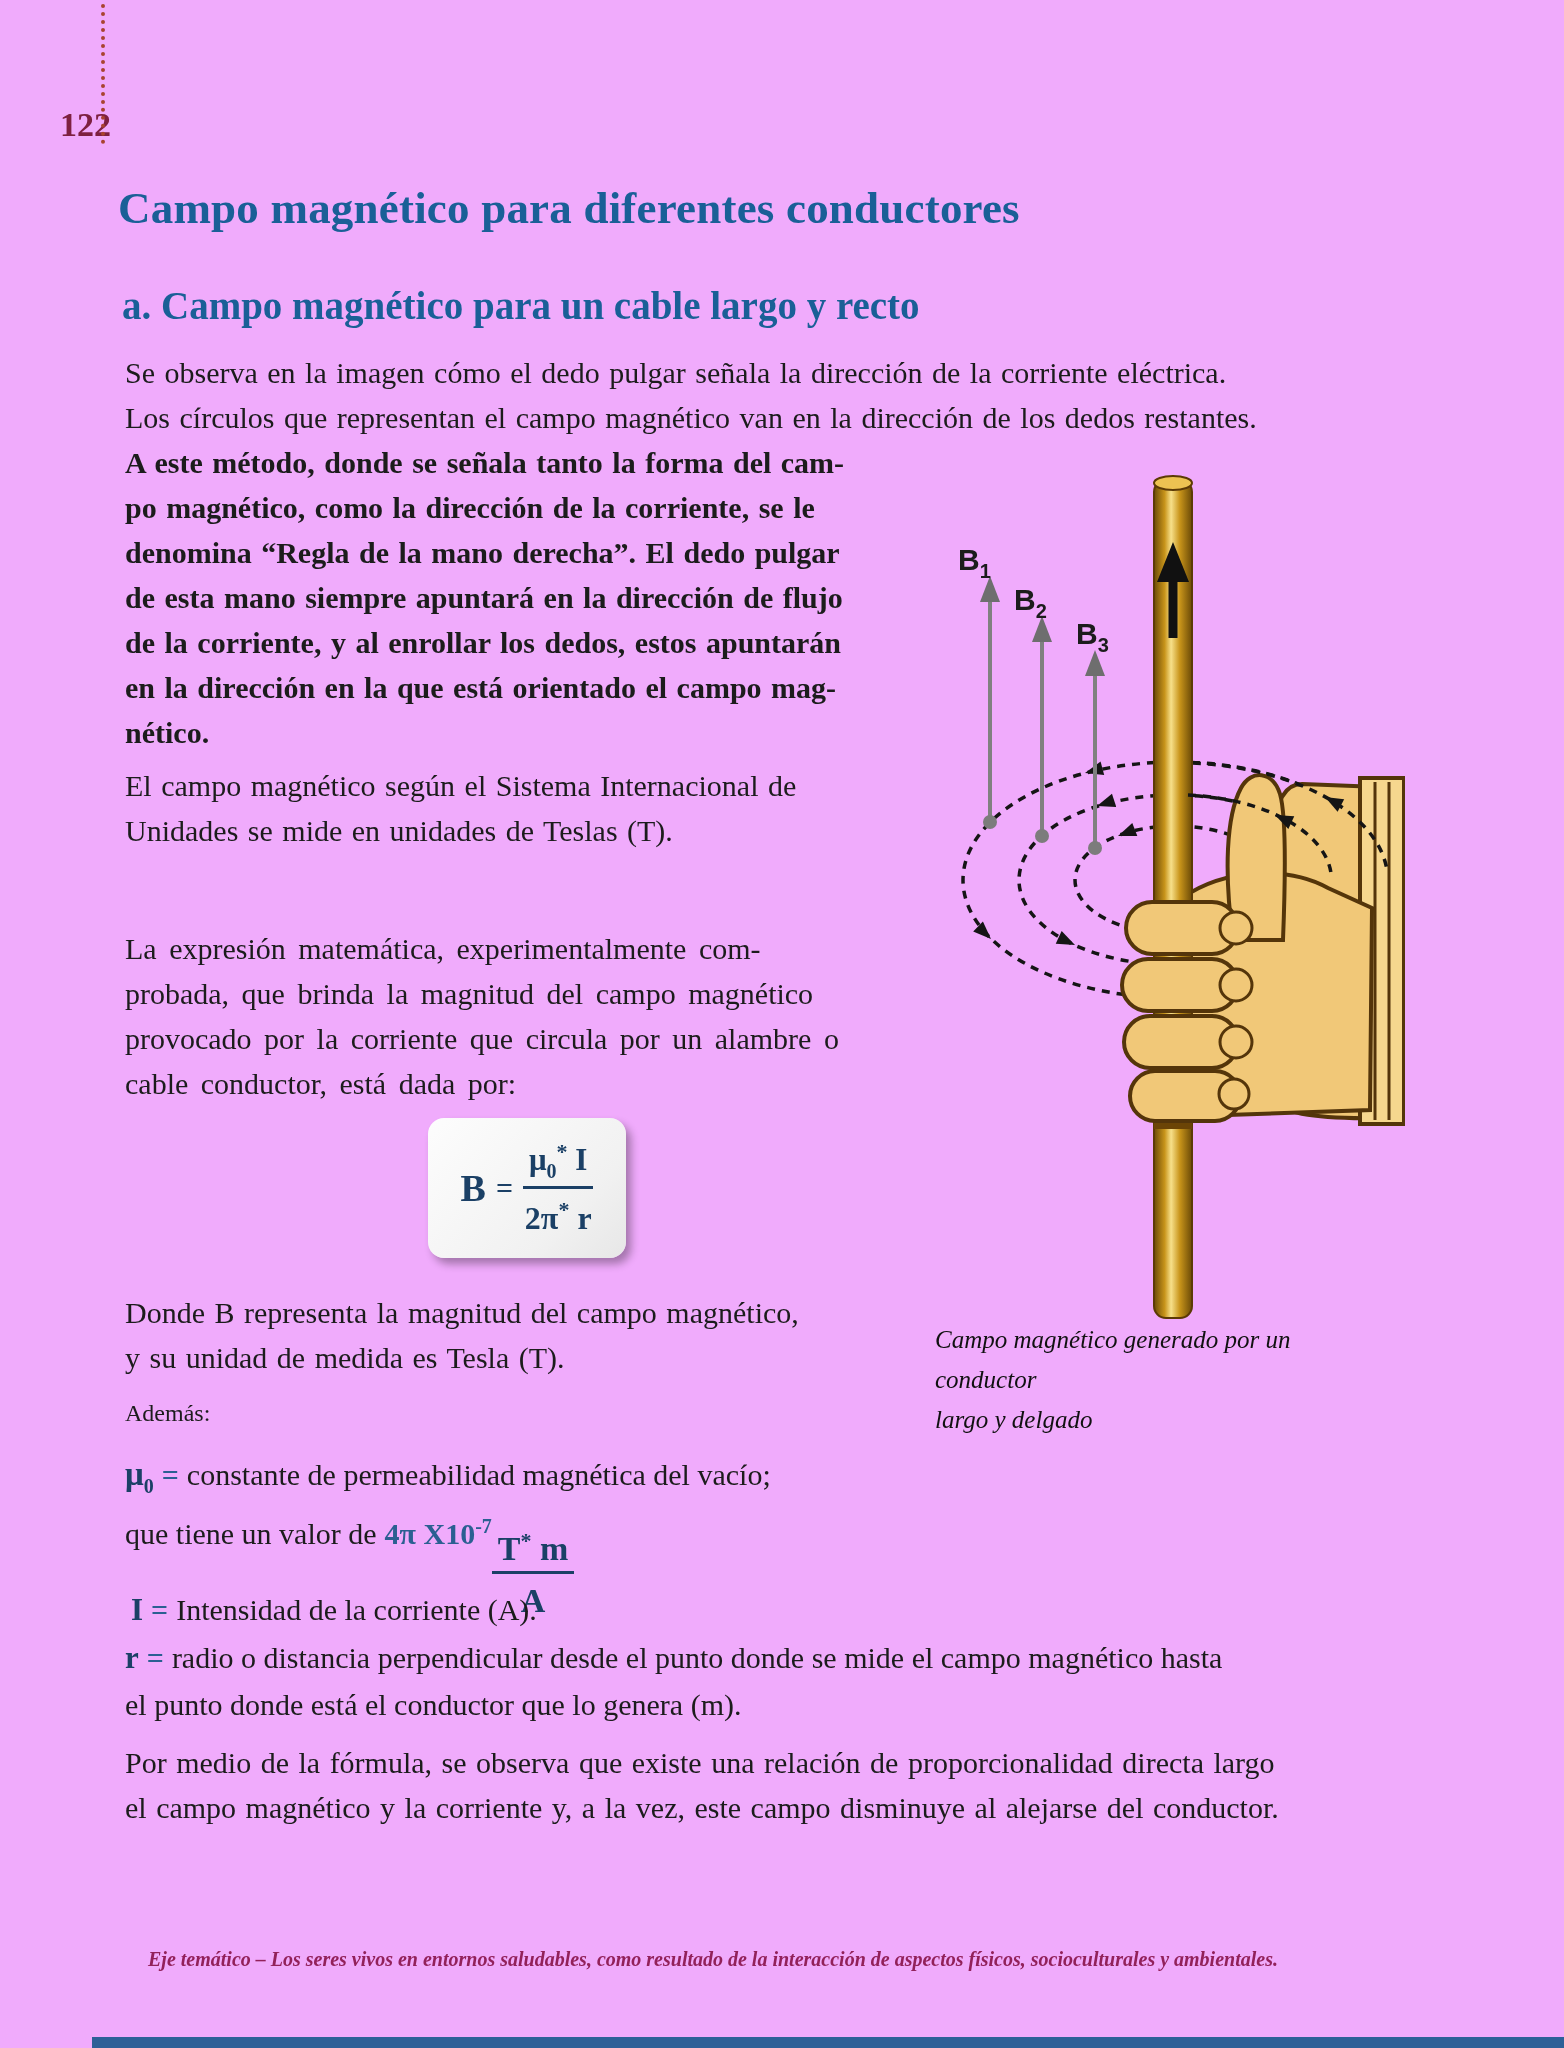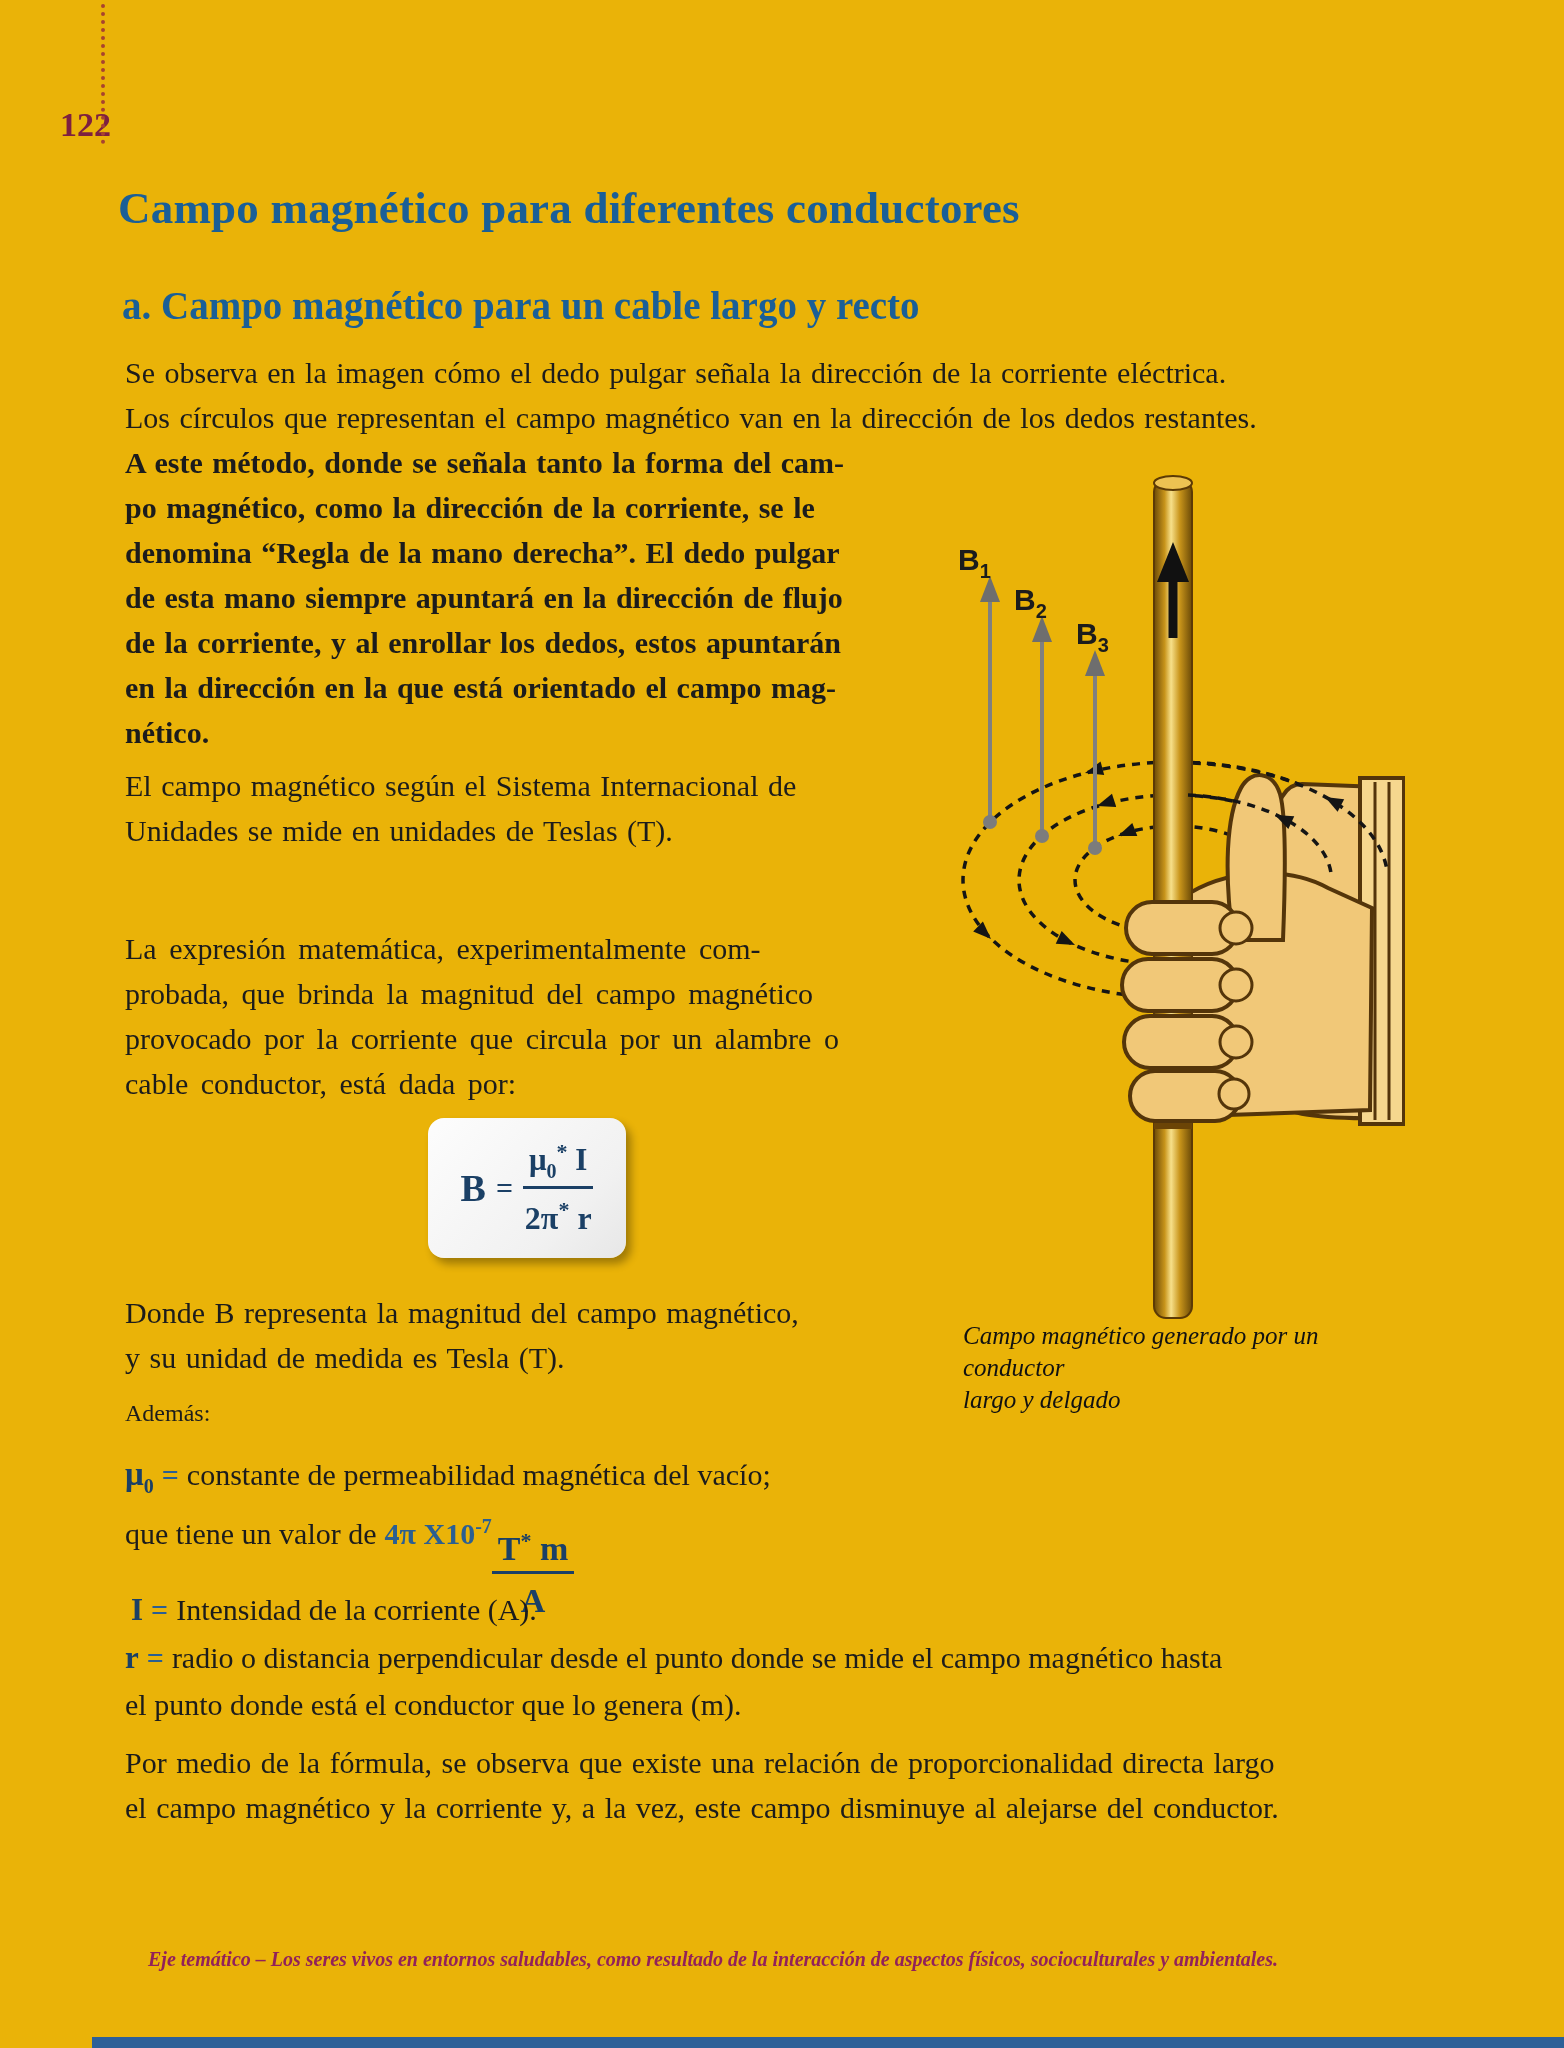--- a/index.html
+++ b/index.html
@@ -1,16 +1,16 @@
 <!DOCTYPE html>
 <html><head>
 <meta charset="utf-8">
 <style>
   html,body{margin:0;padding:0;background:#ffffff;}
-  #page{position:relative;width:1564px;height:2048px;background:#eab308;overflow:hidden;
+  #page{position:relative;width:1564px;height:2048px;background:#f0abfc;overflow:hidden;
         font-family:"Liberation Serif",serif;color:#1c1c1c;}
 
   
   #page-number{position:absolute;left:60px;top:106px;font-size:34px;font-weight:bold;color:#7d2040;}
   #top-dotted-line{position:absolute;left:101px;top:4px;height:140px;width:0;border-left:4px dotted #a8432f;}
 
   
   #page-title{position:absolute;left:118px;top:182px;font-size:45px;font-weight:bold;color:#1a5f97;letter-spacing:.2px;}
   #section-subtitle{position:absolute;left:122px;top:283px;font-size:39px;font-weight:bold;color:#1a5f97;}
 
@@ -49,21 +49,21 @@
   #line-value .frac{transform:translateY(16px);color:#1b4066;font-weight:bold;}
   #line-value .frac .num{font-size:34px;}
   #line-value .frac .den{font-size:34px;}
   #line-i{left:131px;top:1592px;}
   #line-r1{left:125px;top:1640px;}
   #line-r2{position:absolute;left:125px;top:1688px;font-size:30px;}
 
   
   #figure{position:absolute;left:930px;top:470px;width:475px;height:860px;}
   #figure-caption{position:absolute;left:935px;top:1320px;width:460px;
-     font-style:italic;font-size:25px;line-height:32px;white-space:pre-line;color:#111;margin-left:28px;}
+     font-style:italic;font-size:25px;line-height:40px;white-space:pre-line;color:#111;}
 
   
   #footer-note{position:absolute;left:148px;top:1948px;font-size:20px;font-style:italic;font-weight:600;
      color:#92215a;white-space:nowrap;}
   #bottom-bar{position:absolute;left:92px;top:2037px;width:1472px;height:11px;background:#2d6097;}
 
   .blabel{font-family:"Liberation Sans",sans-serif;font-weight:bold;font-size:30px;fill:#1c1c1c;}
 </style>
 </head>
 <body>

